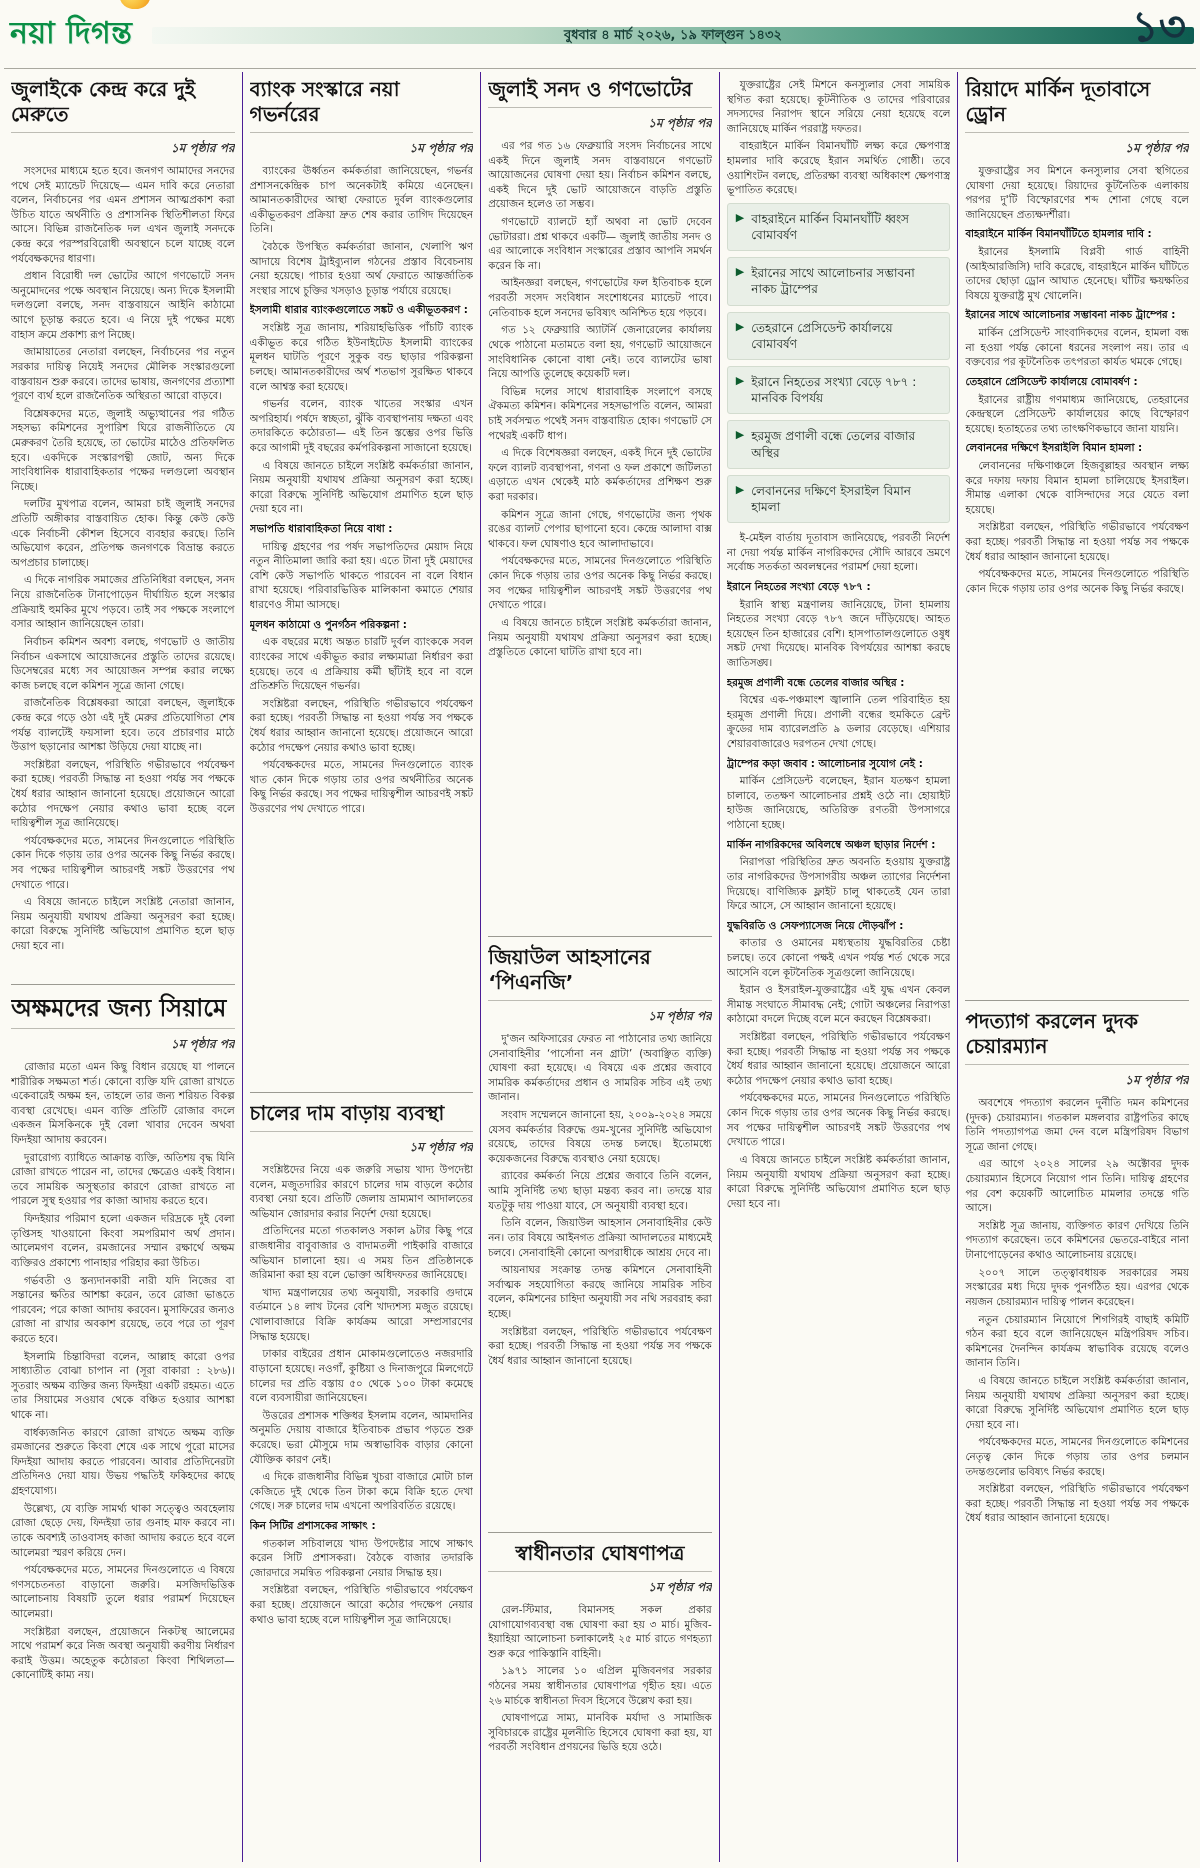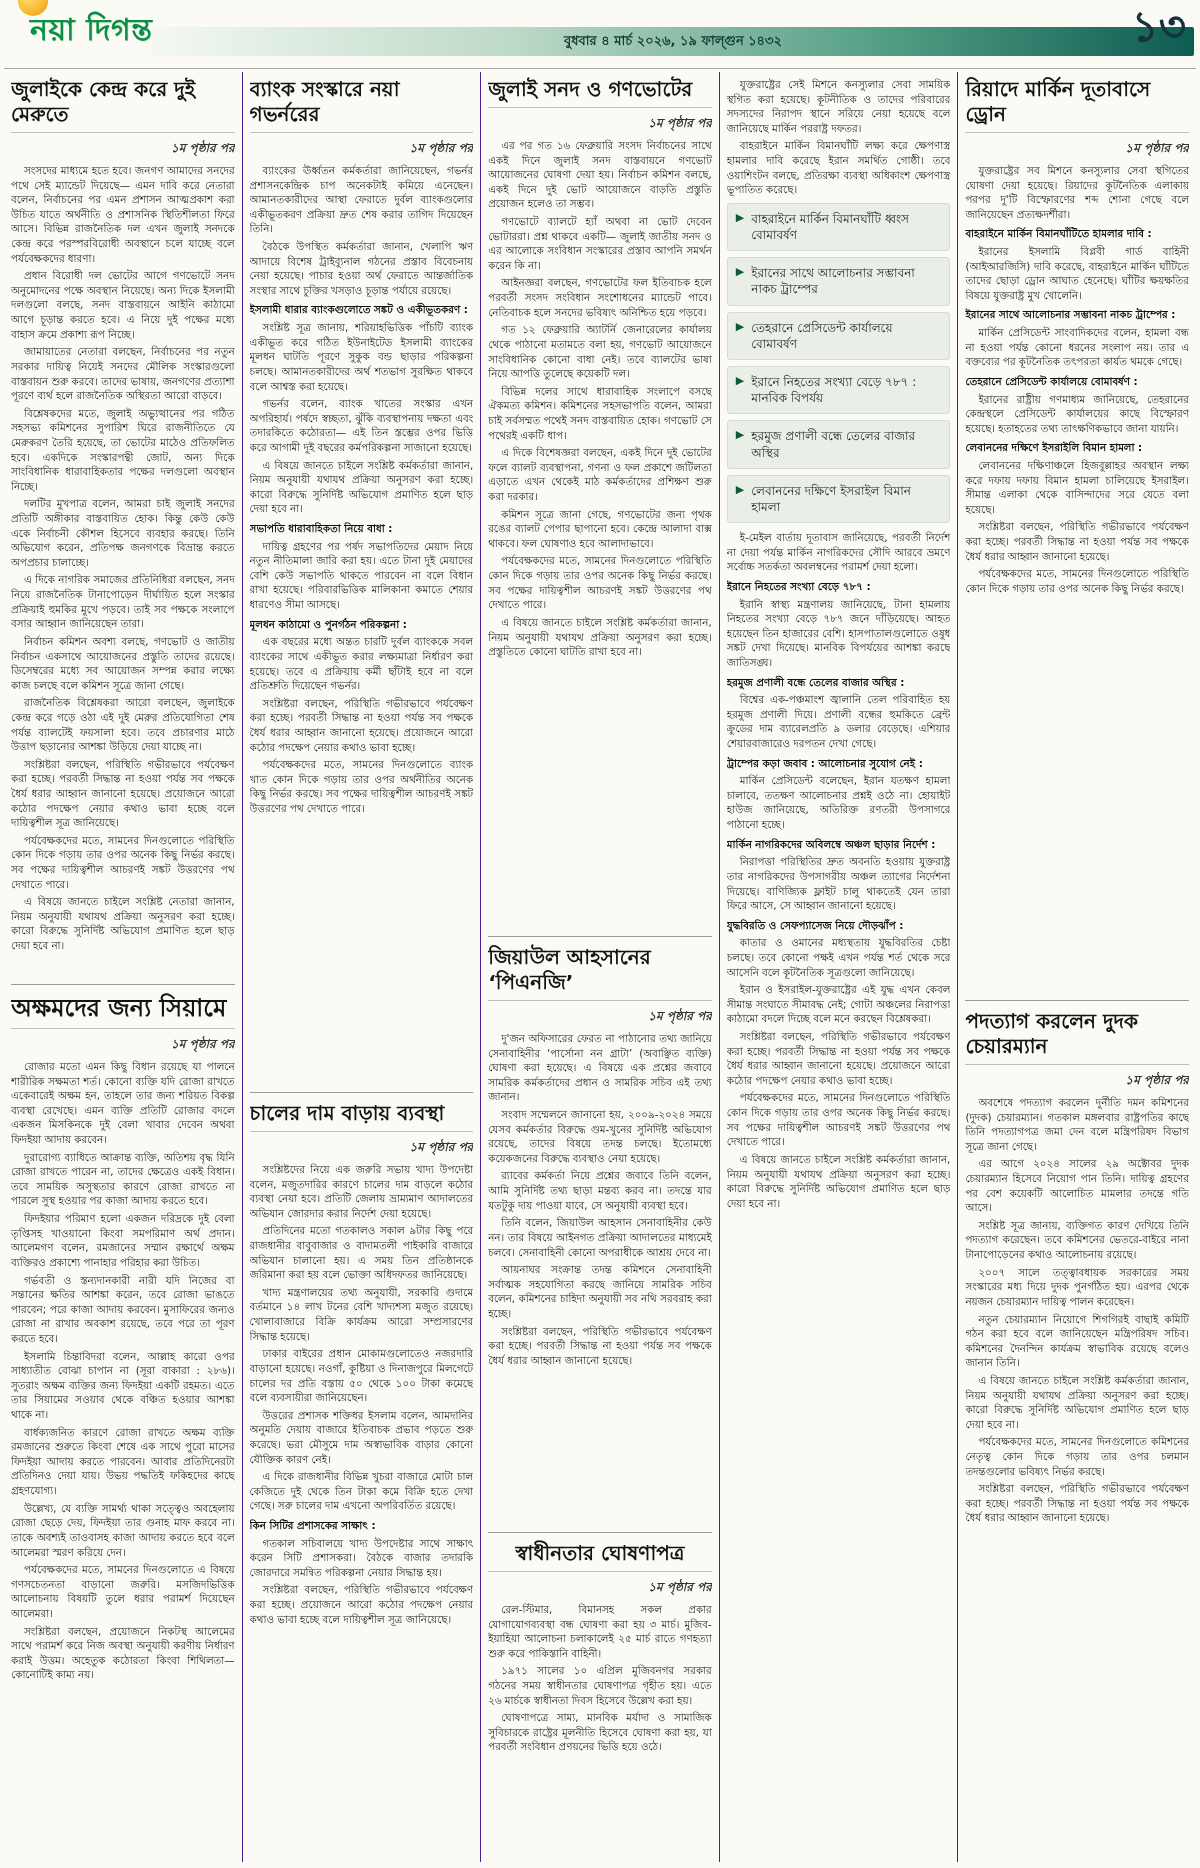--- a/index.html
+++ b/index.html
@@ -2,27 +2,27 @@
 <html><head>
 <meta charset="utf-8">
 <style>
   * { margin:0; padding:0; box-sizing:border-box; }
   html,body { width:1200px; }
   body { font-family:"DejaVu Sans", sans-serif; background:#e9e7e0; }
   .page { position:relative; width:1200px; height:1868px; background:#fbfaf4; overflow:hidden; }
 
   
   .masthead { position:absolute; top:0; left:0; right:0; height:66px; }
-  .logo { position:absolute; left:18px; top:6px; height:54px; display:flex; align-items:flex-start; cursor:pointer; }
+  .logo { position:absolute; left:10px; top:6px; height:54px; display:flex; align-items:flex-end; cursor:pointer;flex-direction:column; }
   .sun { width:30px; height:30px; border-radius:50%;
          background:radial-gradient(circle at 35% 35%, #ffe36b, #f7b733 60%, #ef8e19);
          margin-right:-18px; margin-top:-20px; }
   .logo-text { position:relative; font-size:30px; font-weight:bold; color:#0a8f45;
                text-shadow:1px 1px 0 #dff0e4; letter-spacing:.5px; }
-  .topbar { position:absolute; left:152px; right:6px; top:27px; height:29px; border-radius:2px;
+  .topbar { position:absolute; left:152px; right:6px; top:27px; height:17px; border-radius:2px;
             background:linear-gradient(90deg,#f4f8f2 0%, #bcd9c6 35%, #4e9b82 72%, #0d5c50 100%);
             display:flex; align-items:center; justify-content:center; }
   .dateline { font-size:13px; font-weight:bold; color:#143c33; }
   .pageno { position:absolute; right:14px; top:6px; font-size:42px; font-weight:bold;
             color:#16323f; line-height:1; }
   .header-rule { position:absolute; top:68px; left:4px; right:4px; height:1px; background:#a9a89f; }
 
   
   .columns { position:absolute; top:72px; left:4px; right:4px; bottom:6px; display:flex; }
   .col { flex:1 1 0; min-width:0; padding:2px 7px 0; border-right:1px solid #4c1d95;

